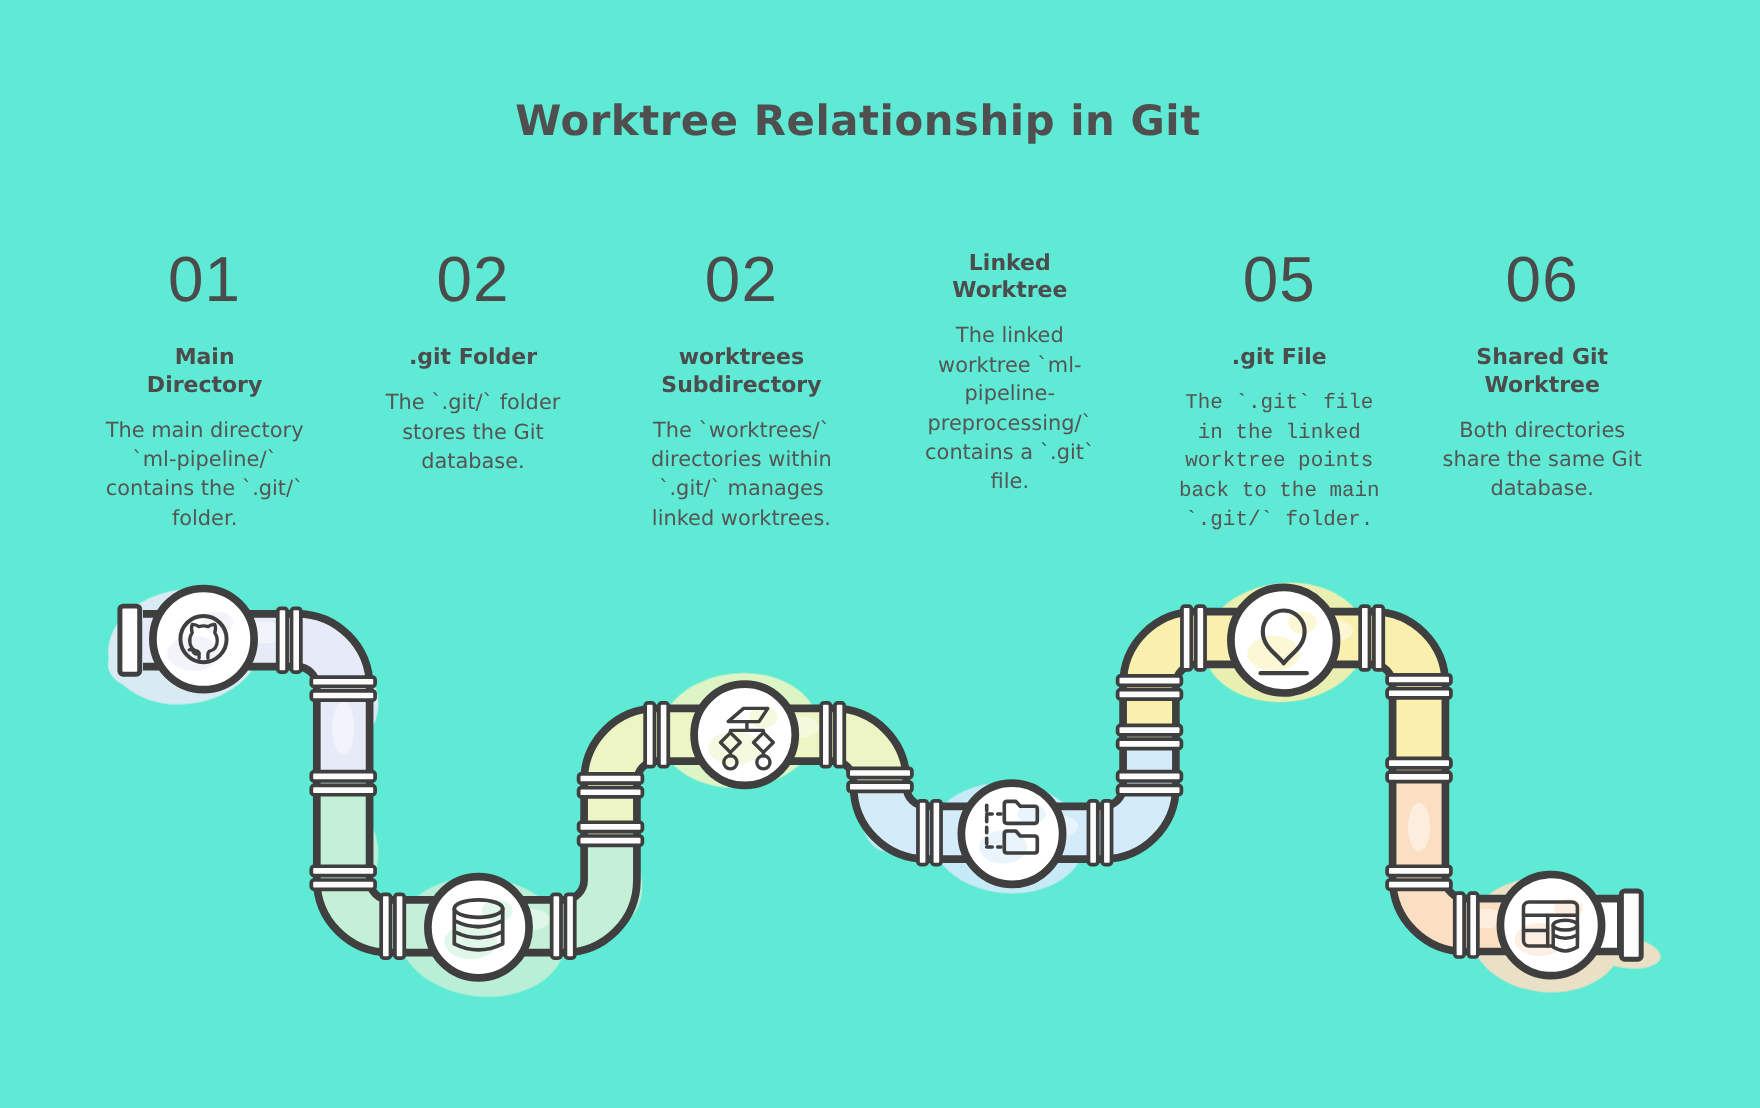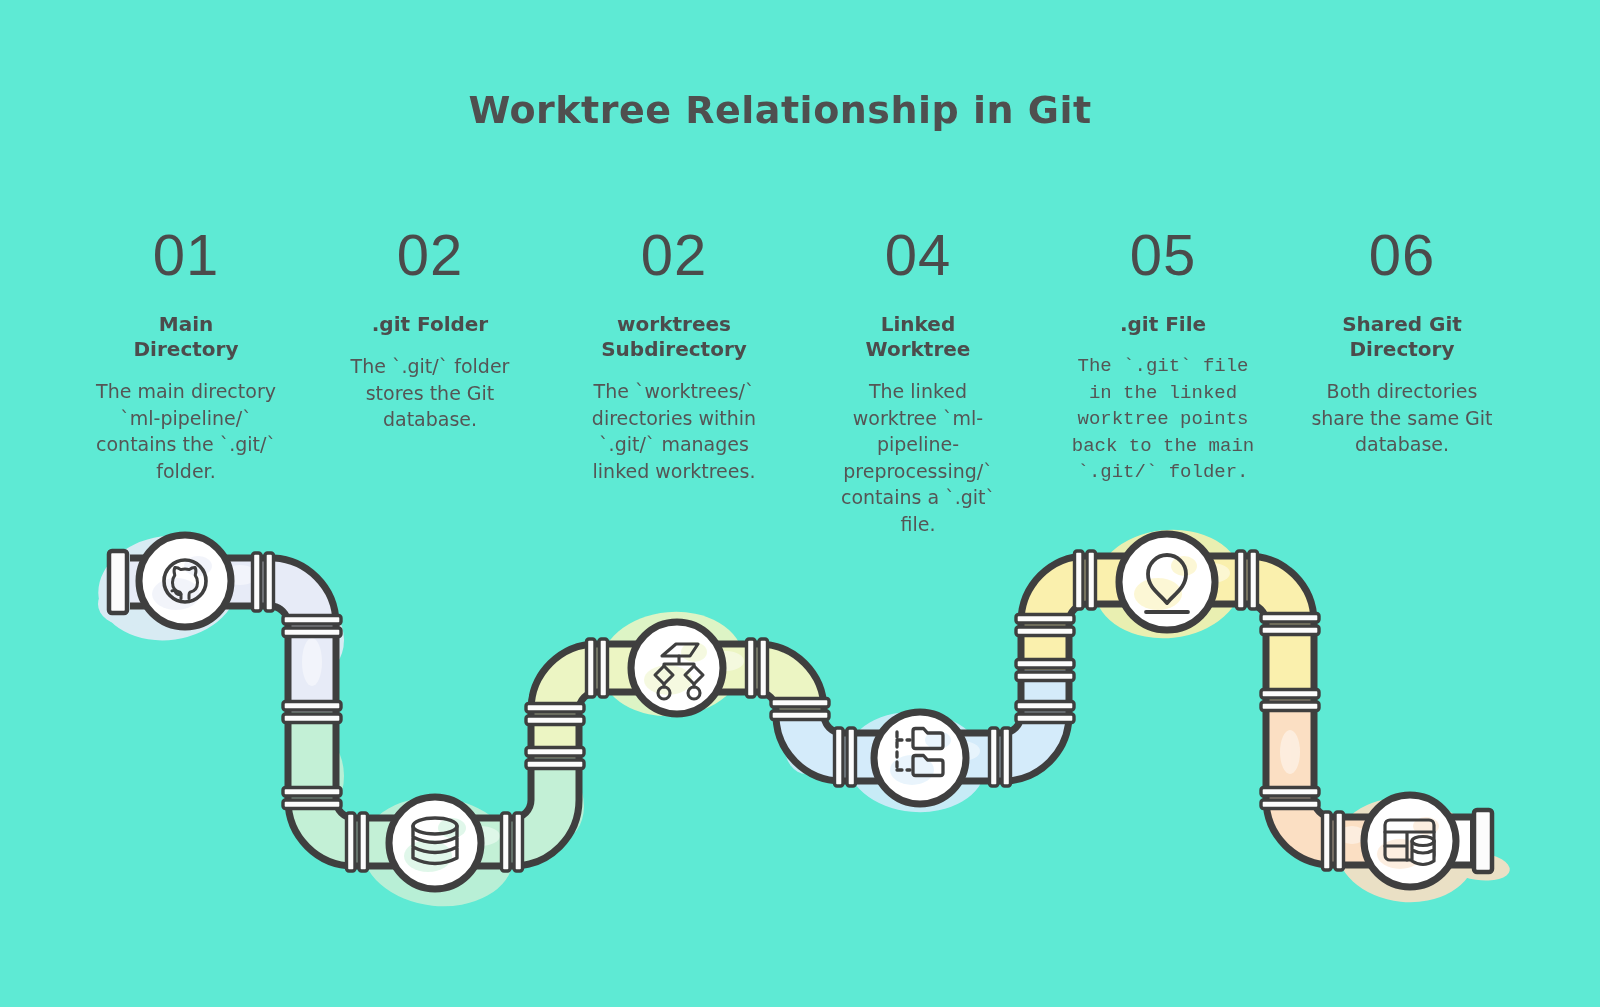--- a/index.html
+++ b/index.html
@@ -37,32 +37,31 @@
     <div class="num">02</div>
     <div class="heading">.git Folder</div>
     <p class="desc">The `.git/` folder stores the Git database.</p>
   </div>
   <div class="step c3">
     <div class="num">02</div>
     <div class="heading">worktrees Subdirectory</div>
     <p class="desc">The `worktrees/` directories within `.git/` manages linked worktrees.</p>
   </div>
   <div class="step c4">
-    <div class="num">04</div>
     <div class="heading">Linked Worktree</div>
     <p class="desc">The linked worktree `ml-pipeline-preprocessing/` contains a `.git` file.</p>
   </div>
   <div class="step c5">
     <div class="num">05</div>
     <div class="heading">.git File</div>
     <p class="desc">The `.git` file in the linked worktree points back to the main `.git/` folder.</p>
   </div>
   <div class="step c6">
     <div class="num">06</div>
-    <div class="heading">Shared Git Directory</div>
+    <div class="heading">Shared Git Worktree</div>
     <p class="desc">Both directories share the same Git database.</p>
   </div>
 
   <svg width="1600" height="1007" viewBox="0 0 1600 1007">
     <defs>
       <g id="fH" fill="#fcfcfc" stroke="#3f3f3f" stroke-width="3.4">
         <rect x="-10.5" y="-29" width="8.5" height="58" rx="2.5"></rect>
         <rect x="2" y="-29" width="8.5" height="58" rx="2.5"></rect>
       </g>
       <g id="fV" fill="#fcfcfc" stroke="#3f3f3f" stroke-width="3.4">

